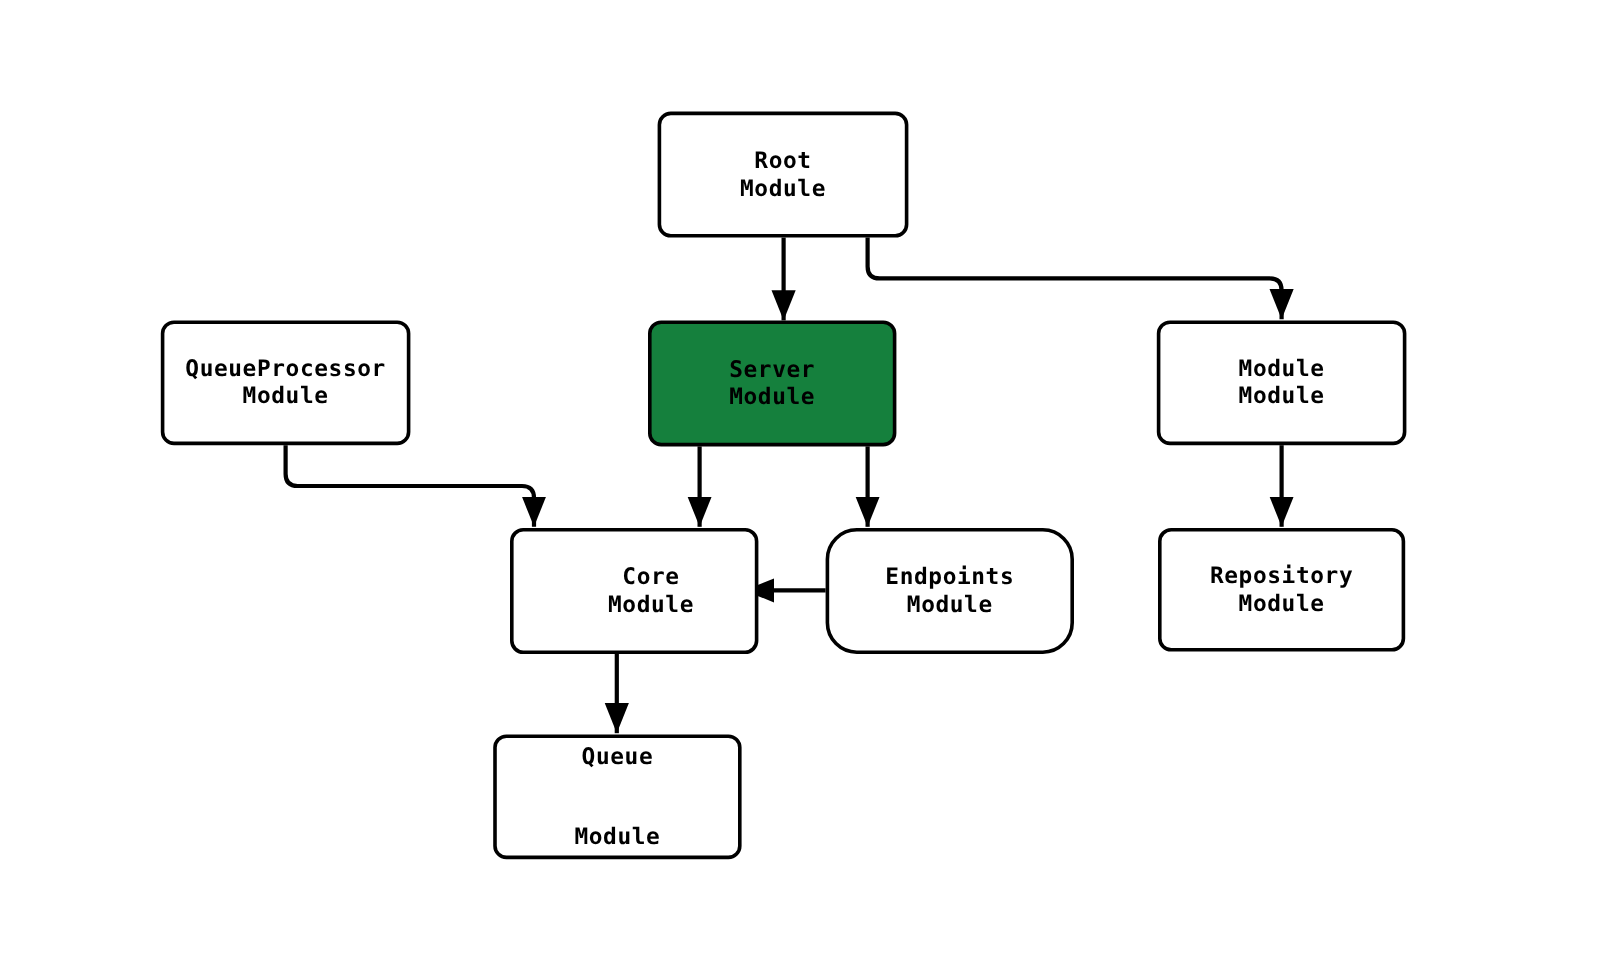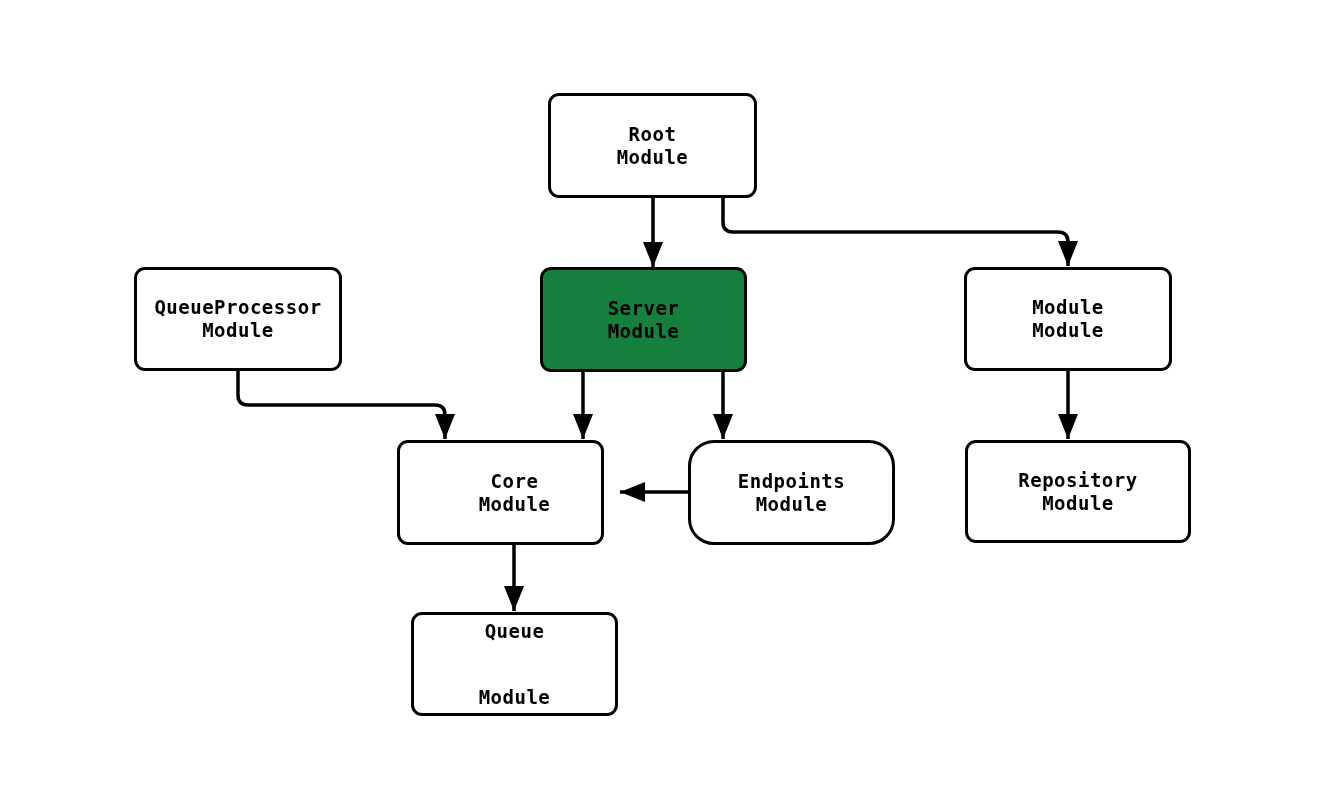--- a/index.html
+++ b/index.html
@@ -80,29 +80,29 @@
         <span class="label-line">Module</span>
       </div>
       <div class="node" style="left: 540px; top: 267px; width: 207px; height: 105px; border-color: rgb(0, 0, 0); background: #15803d; color: rgb(0, 0, 0);">
         <span class="label-line">Server</span>
         <span class="label-line">Module</span>
       </div>
       <div class="node" style="left: 964px; top: 267px; width: 208px; height: 104px; border-color: rgb(0, 0, 0); background: rgb(255, 255, 255); color: rgb(0, 0, 0);">
         <span class="label-line">Module</span>
         <span class="label-line">Module</span>
       </div>
-      <div class="node" style="left: 397px; top: 440px; width: 207px; height: 105px; border-color: rgb(0, 0, 0); background: rgb(255, 255, 255); color: rgb(0, 0, 0); padding-left: 28px;">
+      <div class="node" style="left: 425px; top: 440px; width: 207px; height: 105px; border-color: rgb(0, 0, 0); background: rgb(255, 255, 255); color: rgb(0, 0, 0); padding-left: 28px;">
         <span class="label-line">Core</span>
         <span class="label-line">Module</span>
       </div>
       <div class="node" style="left: 688px; top: 440px; width: 207px; height: 105px; border-color: rgb(0, 0, 0); background: rgb(255, 255, 255); color: rgb(0, 0, 0); border-radius: 26px;">
         <span class="label-line">Endpoints</span>
         <span class="label-line">Module</span>
       </div>
-      <div class="node" style="left: 965px; top: 440px; width: 226px; height: 103px; border-color: rgb(0, 0, 0); background: rgb(255, 255, 255); color: rgb(0, 0, 0);">
+      <div class="node" style="left: 965px; top: 440px; width: 206px; height: 103px; border-color: rgb(0, 0, 0); background: rgb(255, 255, 255); color: rgb(0, 0, 0);">
         <span class="label-line">Repository</span>
         <span class="label-line">Module</span>
       </div>
       <div class="node" style="left: 411px; top: 612px; width: 207px; height: 104px; border-color: rgb(0, 0, 0); background: rgb(255, 255, 255); color: rgb(0, 0, 0); gap: 43px;">
         <span class="label-line">Queue</span>
         <span class="label-line">Module</span>
       </div>
     </div>
 </div>
 

